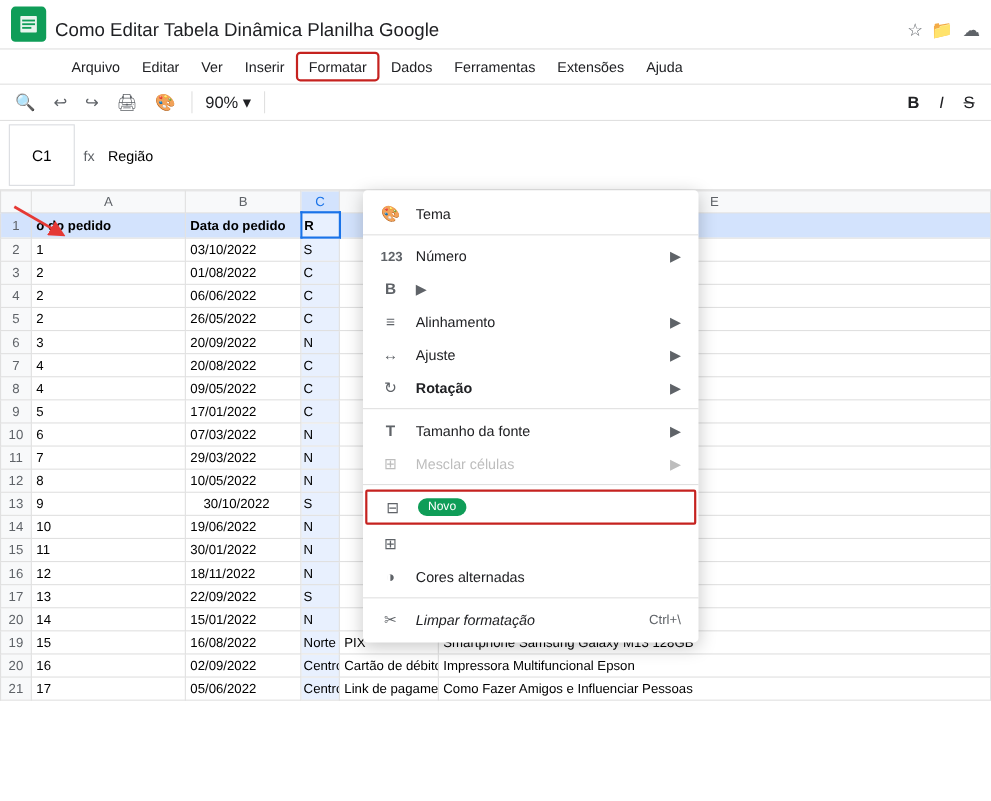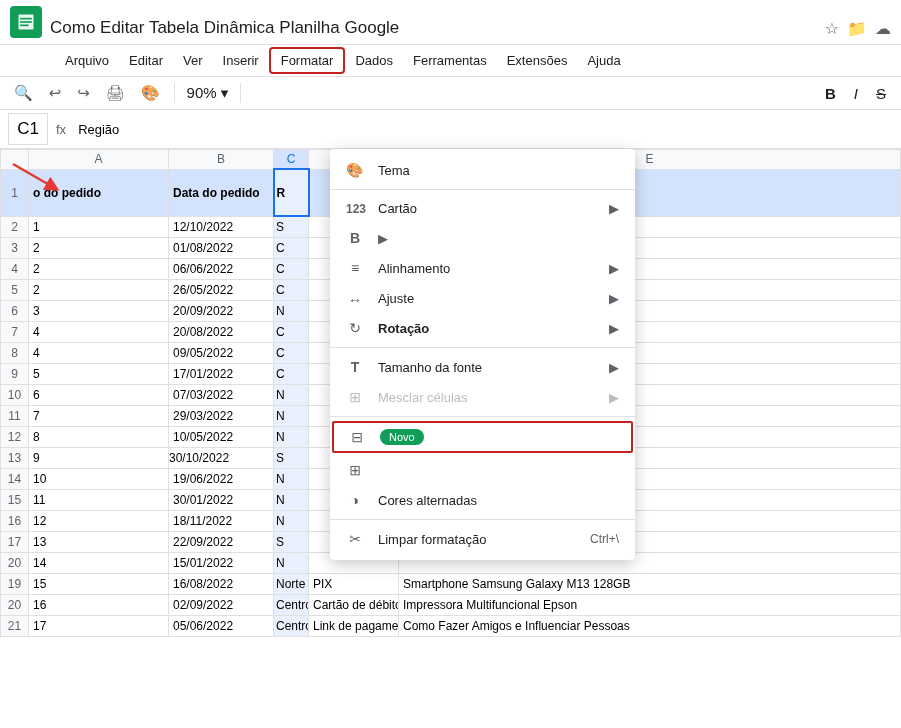--- a/index.html
+++ b/index.html
@@ -44,21 +44,21 @@
   <div style="width:1px;height:20px;background:#e0e0e0;margin:0 4px;"></div>
   <span style="font-size:15px;color:#202124;padding:2px 4px;cursor:pointer;">90% ▾</span>
   <div style="width:1px;height:20px;background:#e0e0e0;margin:0 4px;"></div>
   <span style="flex:1;"></span>
   <span style="padding:3px 7px;font-weight:bold;font-size:15px;cursor:pointer;color:#202124;">B</span>
   <span style="padding:3px 7px;font-style:italic;font-size:15px;cursor:pointer;color:#202124;">I</span>
   <span style="padding:3px 7px;font-size:15px;cursor:pointer;color:#202124;text-decoration:line-through;">S</span>
 </div>
 
 <div style="display:flex;align-items:center;padding:3px 8px;border-bottom:1px solid #e0e0e0;gap:8px;">
-  <input value="C1" style="width: 40px; border: 1px solid rgb(218, 220, 224); padding: 5px 6px; font-size: 17px; text-align: center; outline: none;">
+  <input value="C1" style="width: 60px; border: 1px solid rgb(218, 220, 224); padding: 19px 6px; font-size: 14px; text-align: center; outline: none;">
   <span style="color:#5f6368;font-size:13px;">fx</span>
   <input value="Região" style="flex: 1 1 0%; border: none; font-size: 13px; padding: 2px 4px; outline: none;">
 </div>
 
 <div style="position:relative;">
 
   <div style="position:absolute;left:8px;top:10px;z-index:20;">
     <svg width="60" height="40" viewBox="0 0 60 40">
       <defs>
         <marker id="arrowhead" markerWidth="6" markerHeight="6" refX="3" refY="3" orient="auto">
@@ -85,29 +85,29 @@
         <th style="background:#f8f9fa;border:1px solid #e0e0e0;text-align:center;font-size:12px;color:#5f6368;font-weight:normal;padding:2px;">B</th>
         <th style="background:#d3e3fd;border:1px solid #e0e0e0;text-align:center;font-size:12px;color:#1a73e8;font-weight:normal;padding:2px;">C</th>
         <th style="background:#f8f9fa;border:1px solid #e0e0e0;text-align:center;font-size:12px;color:#5f6368;font-weight:normal;padding:2px;">D</th>
         <th style="background:#f8f9fa;border:1px solid #e0e0e0;text-align:center;font-size:12px;color:#5f6368;font-weight:normal;padding:2px;">E</th>
       </tr>
     </thead>
     <tbody id="sheet-body">
     <tr>
           <td style="background: rgb(211, 227, 253); border: 1px solid rgb(224, 224, 224); text-align: center; font-size: 12px; color: rgb(95, 99, 104); padding: 0px 2px; height: 21px;">1</td>
           <td style="border: 1px solid rgb(224, 224, 224); padding: 0px 4px; height: 21px; font-size: 12px; font-weight: bold; background: rgb(211, 227, 253); overflow: hidden; white-space: nowrap;">o do pedido</td>
-          <td style="border: 1px solid rgb(224, 224, 224); padding: 16px 4px; height: 21px; font-size: 12px; font-weight: bold; background: rgb(211, 227, 253); overflow: hidden; white-space: nowrap;">Data do pedido</td>
+          <td style="border: 1px solid rgb(224, 224, 224); padding: 4px 4px; height: 21px; font-size: 12px; font-weight: bold; background: rgb(211, 227, 253); overflow: hidden; white-space: nowrap;">Data do pedido</td>
           <td style="border: 2px solid rgb(26, 115, 232); padding: 0px 2px; height: 21px; font-size: 12px; font-weight: bold; background: rgb(232, 240, 254); overflow: hidden; white-space: nowrap;">R</td>
           <td style="border: 1px solid rgb(224, 224, 224); padding: 0px 4px; height: 21px; font-size: 12px; overflow: hidden; white-space: nowrap; font-weight: bold; background: rgb(211, 227, 253);"></td>
           <td style="border: 1px solid rgb(224, 224, 224); padding: 0px 4px; height: 21px; font-size: 12px; font-weight: bold; background: rgb(211, 227, 253); overflow: hidden; white-space: nowrap;">E</td>
         </tr>
         <tr>
           <td style="background: rgb(248, 249, 250); border: 1px solid rgb(224, 224, 224); text-align: center; font-size: 12px; color: rgb(95, 99, 104); padding: 0px 2px; height: 21px;">2</td>
           <td style="border: 1px solid rgb(224, 224, 224); padding: 0px 4px; height: 21px; font-size: 12px; overflow: hidden; white-space: nowrap;">1</td>
-          <td style="border: 1px solid rgb(224, 224, 224); padding: 0px 4px; height: 21px; font-size: 12px; overflow: hidden; white-space: nowrap;">12/10/2022</td>
+          <td style="border: 1px solid rgb(224, 224, 224); padding: 0px 4px; height: 21px; font-size: 12px; overflow: hidden; white-space: nowrap;">03/10/2022</td>
           <td style="border: 1px solid rgb(224, 224, 224); background: rgb(232, 240, 254); padding: 0px 2px; height: 21px; font-size: 12px; overflow: hidden; white-space: nowrap;">S</td>
           <td style="border: 1px solid rgb(224, 224, 224); padding: 0px 4px; height: 21px; font-size: 12px; overflow: hidden; white-space: nowrap;"></td>
           <td style="border: 1px solid rgb(224, 224, 224); padding: 0px 4px; height: 21px; font-size: 12px; overflow: hidden; white-space: nowrap;">e PlayStation 5</td>
         </tr>
         <tr>
           <td style="background: rgb(248, 249, 250); border: 1px solid rgb(224, 224, 224); text-align: center; font-size: 12px; color: rgb(95, 99, 104); padding: 0px 2px; height: 21px;">3</td>
           <td style="border: 1px solid rgb(224, 224, 224); padding: 0px 4px; height: 21px; font-size: 12px; overflow: hidden; white-space: nowrap;">2</td>
           <td style="border: 1px solid rgb(224, 224, 224); padding: 0px 4px; height: 21px; font-size: 12px; overflow: hidden; white-space: nowrap;">01/08/2022</td>
           <td style="border: 1px solid rgb(224, 224, 224); background: rgb(232, 240, 254); padding: 0px 2px; height: 21px; font-size: 12px; overflow: hidden; white-space: nowrap;">C</td>
           <td style="border: 1px solid rgb(224, 224, 224); padding: 0px 4px; height: 21px; font-size: 12px; overflow: hidden; white-space: nowrap;"></td>
@@ -181,21 +181,21 @@
           <td style="background: rgb(248, 249, 250); border: 1px solid rgb(224, 224, 224); text-align: center; font-size: 12px; color: rgb(95, 99, 104); padding: 0px 2px; height: 21px;">12</td>
           <td style="border: 1px solid rgb(224, 224, 224); padding: 0px 4px; height: 21px; font-size: 12px; overflow: hidden; white-space: nowrap;">8</td>
           <td style="border: 1px solid rgb(224, 224, 224); padding: 0px 4px; height: 21px; font-size: 12px; overflow: hidden; white-space: nowrap;">10/05/2022</td>
           <td style="border: 1px solid rgb(224, 224, 224); background: rgb(232, 240, 254); padding: 0px 2px; height: 21px; font-size: 12px; overflow: hidden; white-space: nowrap;">N</td>
           <td style="border: 1px solid rgb(224, 224, 224); padding: 0px 4px; height: 21px; font-size: 12px; overflow: hidden; white-space: nowrap;"></td>
           <td style="border: 1px solid rgb(224, 224, 224); padding: 0px 4px; height: 21px; font-size: 12px; overflow: hidden; white-space: nowrap;"></td>
         </tr>
         <tr>
           <td style="background: rgb(248, 249, 250); border: 1px solid rgb(224, 224, 224); text-align: center; font-size: 12px; color: rgb(95, 99, 104); padding: 0px 2px; height: 21px;">13</td>
           <td style="border: 1px solid rgb(224, 224, 224); padding: 0px 4px; height: 21px; font-size: 12px; overflow: hidden; white-space: nowrap;">9</td>
-          <td style="border: 1px solid rgb(224, 224, 224); padding: 0px 0; height: 21px; font-size: 12px; overflow: hidden; white-space: nowrap;">30/10/2022</td>
+          <td style="border: 1px solid rgb(224, 224, 224); padding: 0px 16px; height: 21px; font-size: 12px; overflow: hidden; white-space: nowrap;">30/10/2022</td>
           <td style="border: 1px solid rgb(224, 224, 224); background: rgb(232, 240, 254); padding: 0px 2px; height: 21px; font-size: 12px; overflow: hidden; white-space: nowrap;">S</td>
           <td style="border: 1px solid rgb(224, 224, 224); padding: 0px 4px; height: 21px; font-size: 12px; overflow: hidden; white-space: nowrap;"></td>
           <td style="border: 1px solid rgb(224, 224, 224); padding: 0px 4px; height: 21px; font-size: 12px; overflow: hidden; white-space: nowrap;">Boxer</td>
         </tr>
         <tr>
           <td style="background: rgb(248, 249, 250); border: 1px solid rgb(224, 224, 224); text-align: center; font-size: 12px; color: rgb(95, 99, 104); padding: 0px 2px; height: 21px;">14</td>
           <td style="border: 1px solid rgb(224, 224, 224); padding: 0px 4px; height: 21px; font-size: 12px; overflow: hidden; white-space: nowrap;">10</td>
           <td style="border: 1px solid rgb(224, 224, 224); padding: 0px 4px; height: 21px; font-size: 12px; overflow: hidden; white-space: nowrap;">19/06/2022</td>
           <td style="border: 1px solid rgb(224, 224, 224); background: rgb(232, 240, 254); padding: 0px 2px; height: 21px; font-size: 12px; overflow: hidden; white-space: nowrap;">N</td>
           <td style="border: 1px solid rgb(224, 224, 224); padding: 0px 4px; height: 21px; font-size: 12px; overflow: hidden; white-space: nowrap;"></td>
@@ -264,21 +264,21 @@
 
     <div style="display:flex;align-items:center;padding:7px 16px;cursor:pointer;gap:14px;color:#202124;font-size:13px;">
       <span style="width:18px;text-align:center;font-size:14px;">🎨</span>
       <span style="flex:1;">Tema</span>
     </div>
 
     <div style="height:1px;background:#e0e0e0;margin:4px 0;"></div>
 
     <div style="display:flex;align-items:center;padding:7px 16px;cursor:pointer;gap:14px;color:#202124;font-size:13px;">
       <span style="width:18px;text-align:center;font-size:12px;color:#5f6368;font-weight:bold;">123</span>
-      <span style="flex:1;">Cartão</span>
+      <span style="flex:1;">Número</span>
       <span style="color:#5f6368;">▶</span>
     </div>
 
     <div style="display:flex;align-items:center;padding:7px 16px;cursor:pointer;gap:14px;color:#202124;font-size:13px;">
       <span style="width:18px;text-align:center;font-size:14px;font-weight:bold;color:#5f6368;">B</span>
       <span style="color:#5f6368;">▶</span>
     </div>
 
     <div style="display:flex;align-items:center;padding:7px 16px;cursor:pointer;gap:14px;color:#202124;font-size:13px;">
       <span style="width:18px;text-align:center;font-size:14px;color:#5f6368;">≡</span>
@@ -325,18 +325,18 @@
 
     <div style="display:flex;align-items:center;padding:7px 16px;cursor:pointer;gap:14px;color:#202124;font-size:13px;">
       <span style="width:18px;text-align:center;font-size:14px;color:#5f6368;">◑</span>
       <span style="flex:1;">Cores alternadas</span>
     </div>
 
     <div style="height:1px;background:#e0e0e0;margin:4px 0;"></div>
 
     <div style="display:flex;align-items:center;padding:7px 16px;cursor:pointer;gap:14px;color:#202124;font-size:13px;">
       <span style="width:18px;text-align:center;font-size:14px;color:#5f6368;">✂</span>
-      <span style="flex:1;">Limpar formatação</span>
+      <span style="flex:1;font-style:italic;">Limpar formatação</span>
       <span style="color:#5f6368;font-size:12px;">Ctrl+\</span>
     </div>
 
   </div>
 </div>
 
 </body></html>

